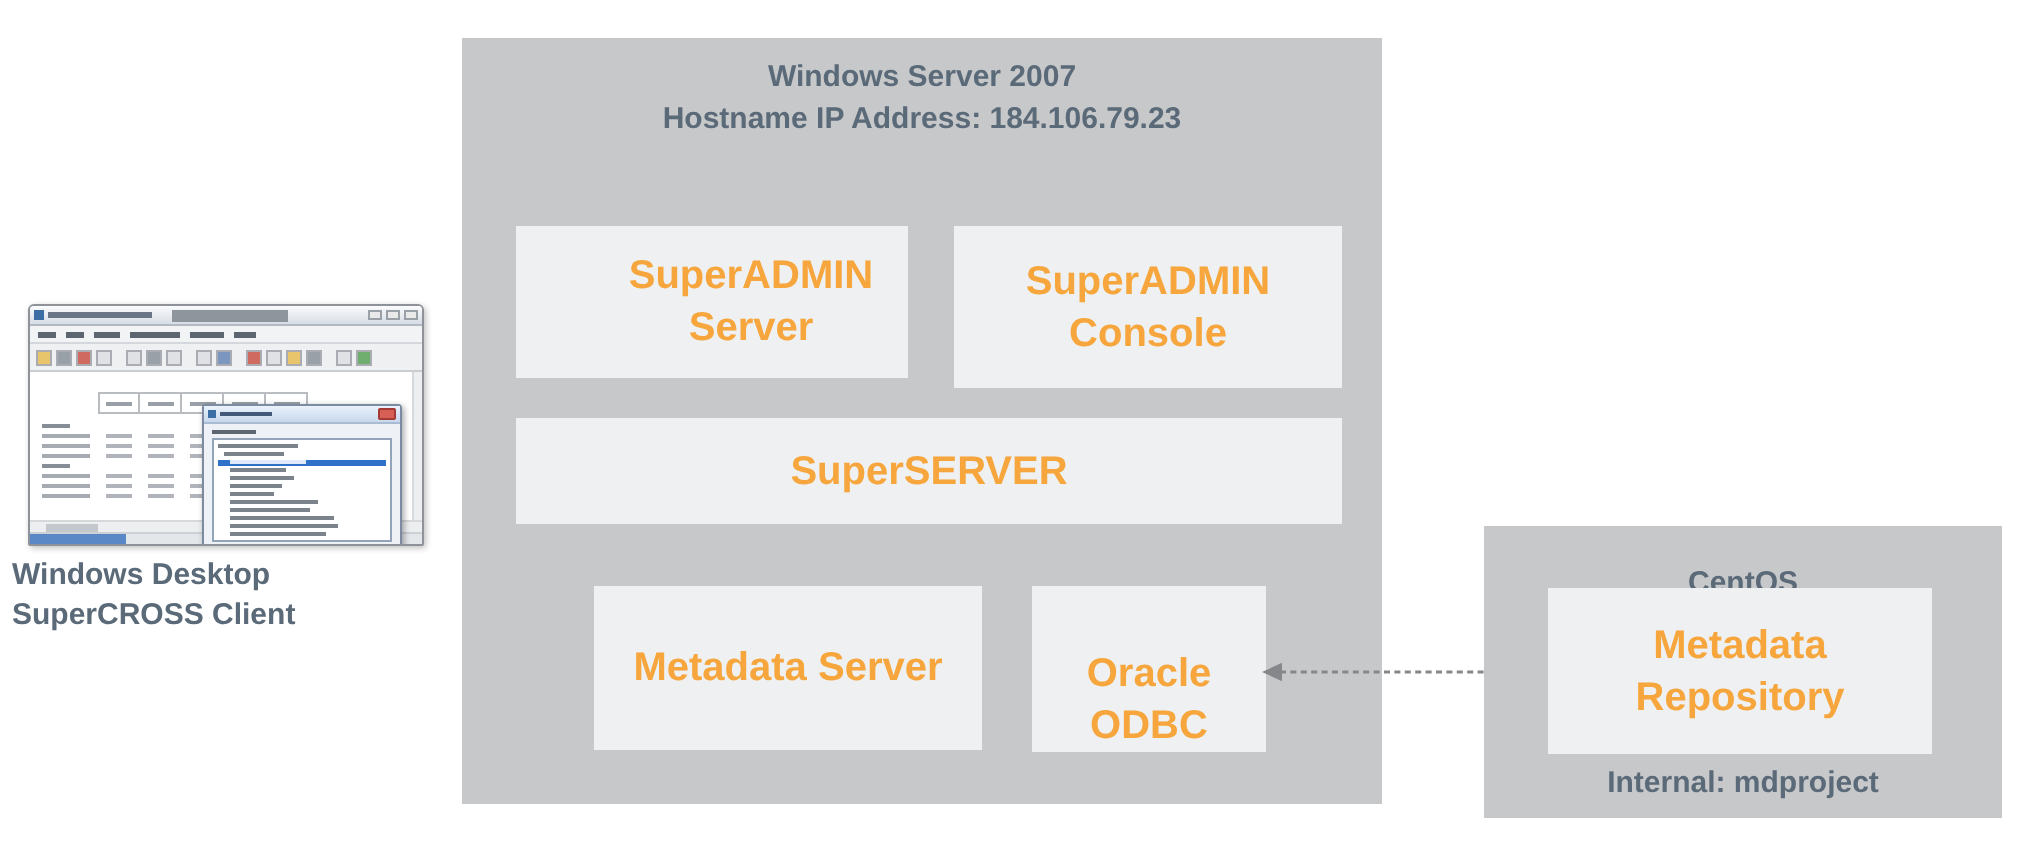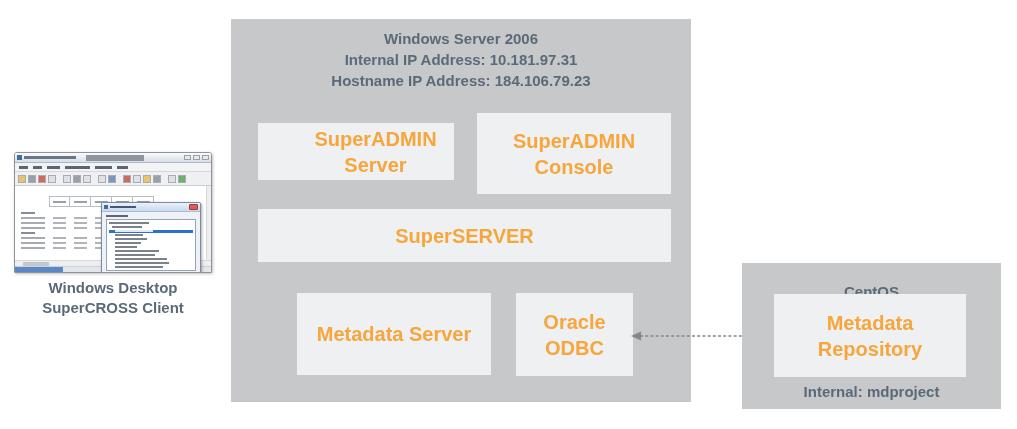--- a/index.html
+++ b/index.html
@@ -14,36 +14,36 @@
   .group-label { position:absolute; left:0; width:100%; text-align:center;
                  color:#5b6a78; font-weight:bold; font-size:15px; line-height:21px; }
   .winserver-header { top:9px; }
   .centos-title { top:18px; }
   .centos-hostname { bottom:7px; }
 
   
   .node { position:absolute; background:#eef0f1; display:flex; align-items:center; justify-content:center;
           color:#f6a63c; font-weight:bold; font-size:20px; line-height:26px; text-align:center; }
   .node span { display:inline-block; }
-  .node-sa-server  { left:27px;  top:104px;  width:196px; height:57px;padding-left:39px; }
+  .node-sa-server  { left:27px;  top:94px;  width:196px; height:76px;padding-left:39px; }
   .node-sa-server span, .node-sa-console span { max-width:160px; }
   .node-sa-console { left:246px; top:94px;  width:194px; height:81px; }
   .node-superserver{ left:27px;  top:190px; width:413px; height:53px; }
   .node-md-server  { left:66px;  top:274px; width:194px; height:82px; }
   .node-md-server span { max-width:180px; }
-  .node-oracle     { left:285px; top:274px; width:117px; height:83px; }
+  .node-oracle     { left:285px; top:274px; width:117px; height:83px;align-items:flex-end; }
   .node-oracle span { max-width:90px; }
   .node-repository { left:32px;  top:31px;  width:192px; height:83px; }
   .node-repository span { max-width:160px; }
 
   
   .arrow-wrap { position:absolute; left:631px; top:329px; width:147px; height:14px; }
 
   
-  .client-caption { position:absolute; left:6px; top:278px; width:214px; text-align:center;
+  .client-caption { position:absolute; left:6px; top:278px; width:214px; text-align:left;
                     color:#5b6a78; font-weight:bold; font-size:15px; line-height:20px; }
 
   
   .win { position:absolute; left:14px; top:152px; width:198px; height:121px;
          background:#ffffff; border:1px solid #8f9399; border-radius:3px 3px 1px 1px;
          box-shadow:1px 1px 3px rgba(0,0,0,.25); overflow:hidden; }
   .win-titlebar { height:10px; background:linear-gradient(#fafbfd,#d7dde5); border-bottom:1px solid #b3b9c2;
                   display:flex; align-items:center; padding:0 2px; gap:2px; }
   .win-appicon { width:5px; height:5px; background:#3a6ea5; flex:0 0 auto; }
   .win-titletext { width:52px; height:3px; background:#6a7586; }
@@ -340,22 +340,21 @@
       </div>
   </div>
 
   <div class="client-caption">
     <div>Windows Desktop</div>
     <div>SuperCROSS Client</div>
   </div>
 
   <div class="group group-winserver">
     <div class="group-label winserver-header">
-      <div>Windows Server 2006</div>
-      <div>Internal IP Address: 10.181.97.31</div>
+      <div>Windows Server 2007</div>
       <div>Hostname IP Address: 184.106.79.23</div>
     </div>
     <div class="node node-sa-server">
       <span>SuperADMIN Server</span>
     </div>
     <div class="node node-superserver">
       <span>SuperSERVER</span>
     </div>
     <div class="node node-sa-console">
       <span>SuperADMIN Console</span>

